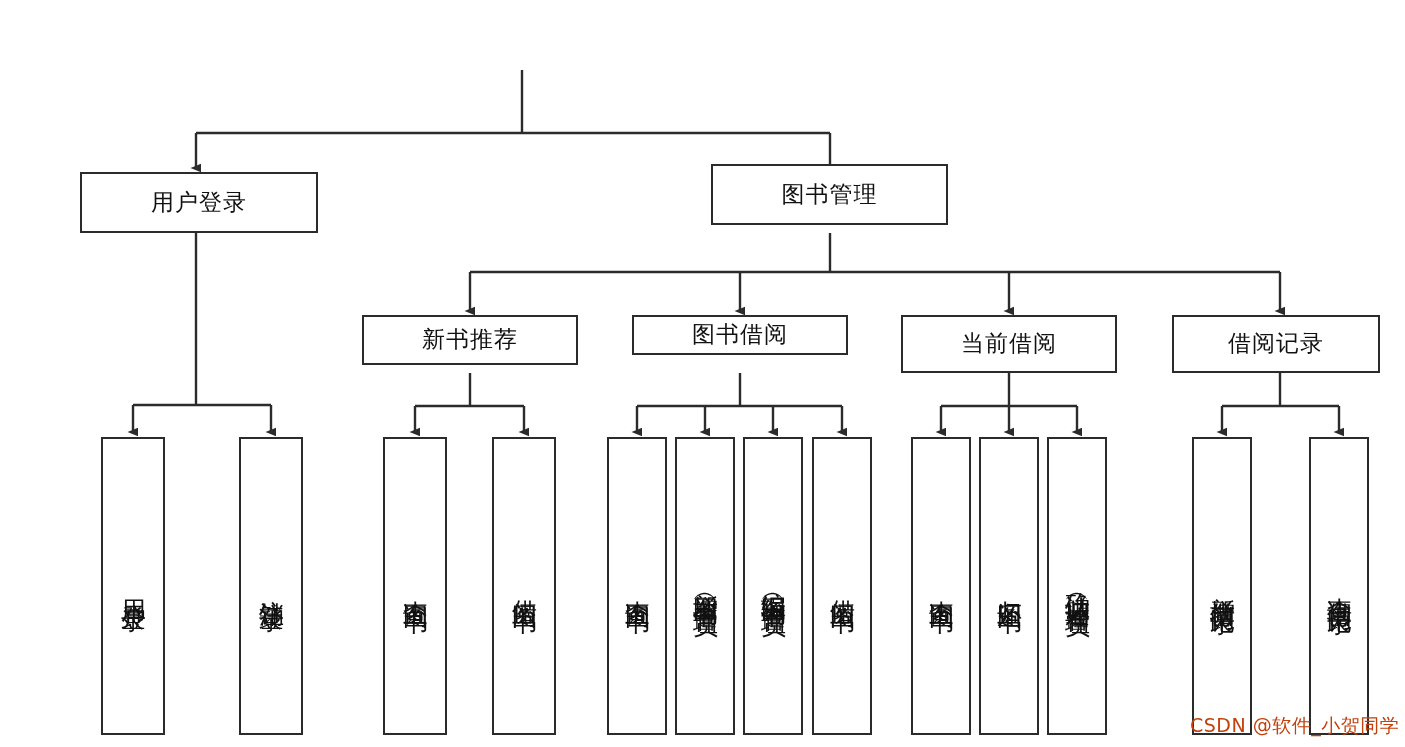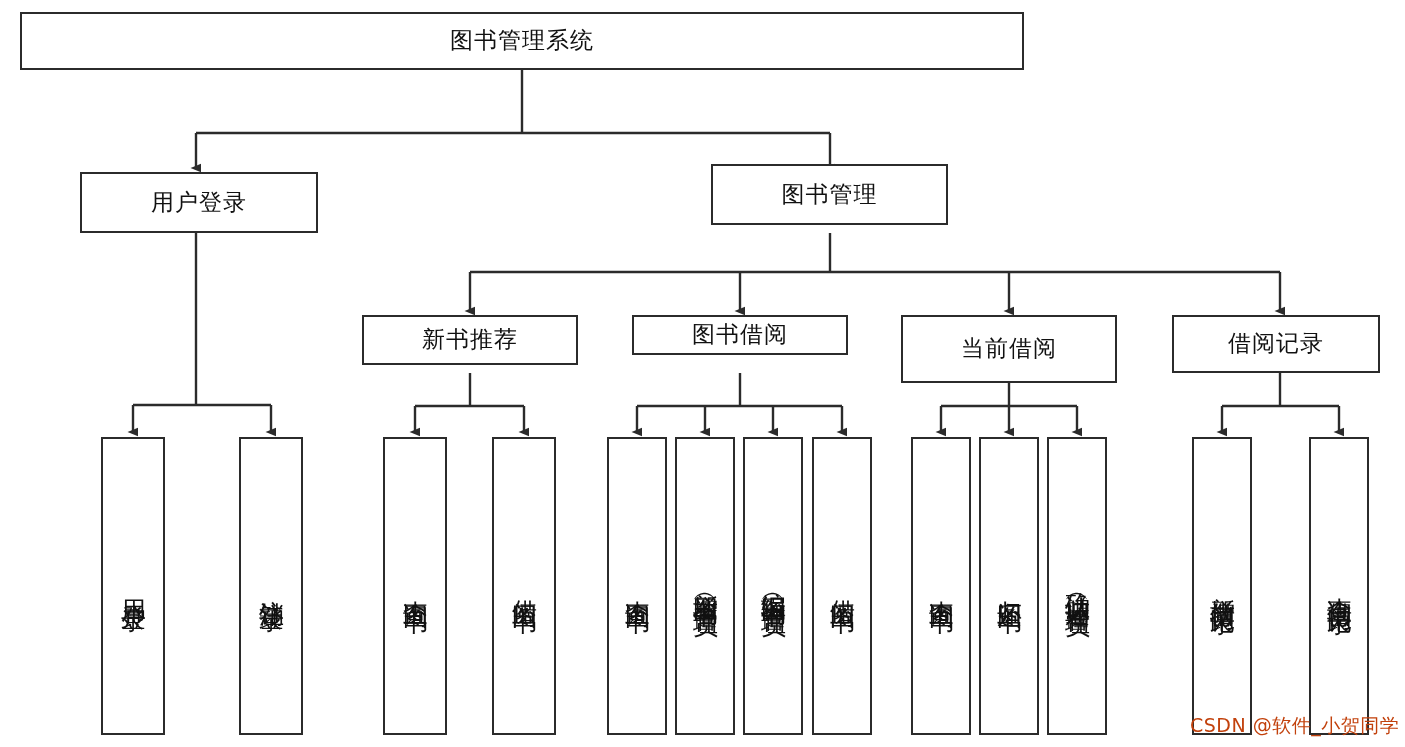--- a/index.html
+++ b/index.html
@@ -109,38 +109,35 @@
       <path d="M1009,406 L1009,432" marker-end="url(#arrow)"></path>
       <path d="M1077,406 L1077,432" marker-end="url(#arrow)"></path>
 
       <path d="M1280,373 L1280,406"></path>
       <path d="M1222,406 L1339,406"></path>
       <path d="M1222,406 L1222,432" marker-end="url(#arrow)"></path>
       <path d="M1339,406 L1339,432" marker-end="url(#arrow)"></path>
     </g>
   </svg>
 
-  <div class="node horiz" style="left:20px; top:12px; width:1004px; height:58px;">
-    <span>图书管理系统</span>
-  </div>
 
   <div class="node horiz" style="left:80px; top:172px; width:238px; height:61px;">
     <span>用户登录</span>
   </div>
   <div class="node horiz" style="left:711px; top:164px; width:237px; height:61px;text-align:center;">
     <span>图书管理</span>
   </div>
 
   <div class="node horiz" style="left:362px; top:315px; width:216px; height:50px;">
     <span>新书推荐</span>
   </div>
   <div class="node horiz" style="left:632px; top:315px; width:216px; height:40px;">
     <span>图书借阅</span>
   </div>
-  <div class="node horiz" style="left:901px; top:315px; width:216px; height:68px;">
+  <div class="node horiz" style="left:901px; top:315px; width:216px; height:58px;">
     <span>当前借阅</span>
   </div>
   <div class="node horiz" style="left:1172px; top:315px; width:208px; height:58px;">
     <span>借阅记录</span>
   </div>
 
   <div class="node vert" style="left:101px; top:437px; width:64px; height:298px;">
     <span class="vlabel">用户登录</span>
   </div>
   <div class="node vert" style="left:239px; top:437px; width:64px; height:298px;">

